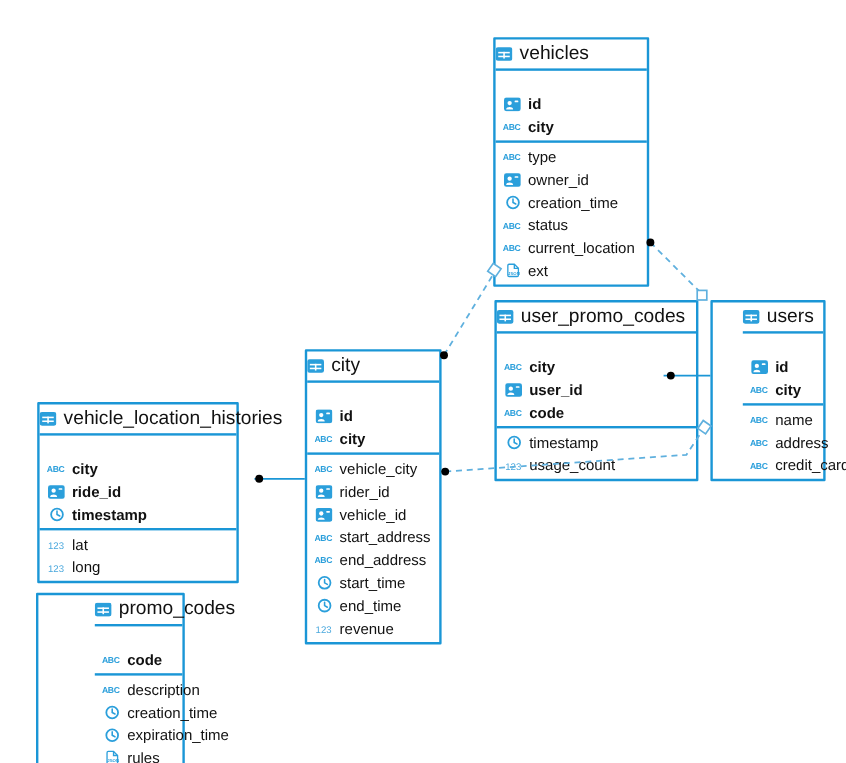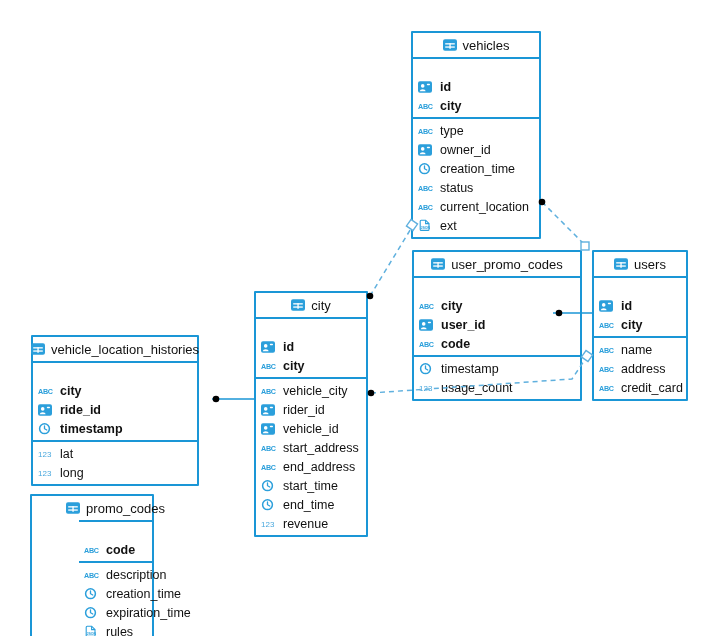--- a/index.html
+++ b/index.html
@@ -8,33 +8,33 @@
     font-family:"Liberation Sans",sans-serif;
     position:relative;overflow:hidden;
   }
   #canvas{position:absolute;inset:0;width:705px;height:636px;}
   #connection-layer{position:absolute;left:0;top:0;z-index:5;pointer-events:none;}
   .table{
     position:absolute;z-index:1;background:#fff;
     border:2px solid var(--border);box-sizing:border-box;border-radius:1px;
   }
   .tbl-header{
-    height:24px;display:flex;align-items:center;justify-content:center;gap:5px;
+    height:24px;display:flex;align-items:center;justify-content:flex-start;gap:5px;
     border-bottom:2px solid var(--border);
-    font-size:13px;color:#111;white-space:nowrap;
+    font-size:16px;color:#111;white-space:nowrap;
   }
   .section{padding:2px 0;}
   .section.pk{border-bottom:2px solid var(--border);margin-top:16px;}
   .row{
     height:19px;display:flex;align-items:center;gap:4px;
     padding:0 4px 0 5px;font-size:12.5px;color:#111;white-space:nowrap;
   }
   .row.pk .col-label{font-weight:700;}
   .icon-box{
-    width:18px;flex:0 0 18px;display:flex;align-items:center;justify-content:flex-start;
+    width:18px;flex:0 0 18px;display:flex;align-items:center;justify-content:center;
   }
   .hdr-icon{width:15px;flex:0 0 15px;display:flex;align-items:center;}
 </style>
 </head>
 <body style="--border: #1a96d6; background: rgb(255, 255, 255);">
 
 <div id="canvas">
   <svg id="connection-layer" width="705" height="636" viewBox="0 0 705 636">
       <polyline points="212,399 254,399" fill="none" stroke="#1a96d6" stroke-width="1.5"></polyline>
       <circle cx="216" cy="399" r="3.3" fill="#000000"></circle>
@@ -194,21 +194,21 @@
         <div class="row">
           <span class="icon-box">
             <svg width="15" height="10" viewBox="0 0 15 10">
               <text x="0" y="8.3" font-family="Liberation Sans, sans-serif" font-size="8" fill="#4aa8dd">123</text>
             </svg>
           </span>
           <span class="col-label">usage_count</span>
         </div>
       </div>
     </div>
-    <div class="table" style="left: 592px; top: 250px; width: 96px;">
+    <div class="table" style="left: 592px; top: 250px; width: 96px; padding-left: 25px;">
       <div class="tbl-header">
         <span class="hdr-icon">
           <svg width="14" height="12" viewBox="0 0 14 12">
             <rect x="0" y="0.3" width="14" height="11.4" rx="2" fill="#2b9fdb"></rect>
             <rect x="2.2" y="4.2" width="9.6" height="1.3" fill="#fff"></rect>
             <rect x="2.2" y="7.4" width="9.6" height="1.3" fill="#fff"></rect>
             <rect x="6.4" y="4.2" width="1.3" height="5.6" fill="#fff"></rect>
           </svg>
         </span>
         <span>users</span>

